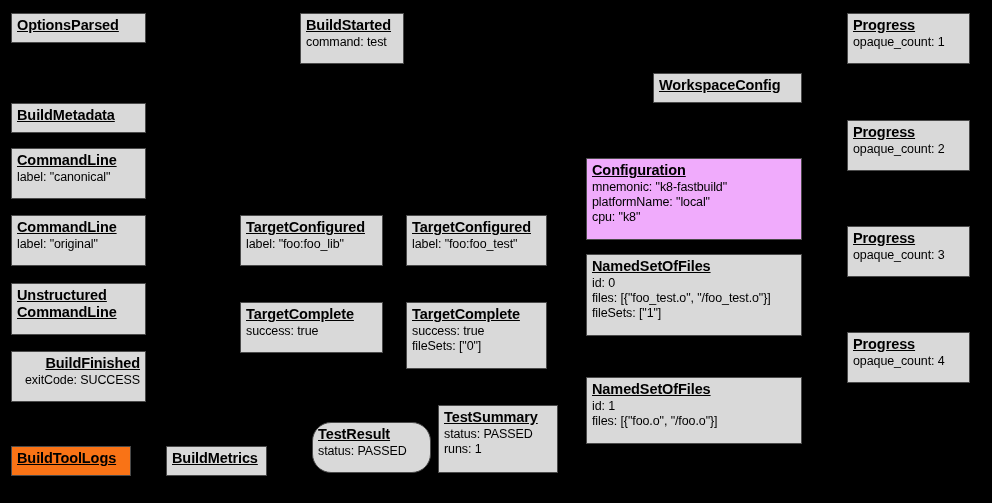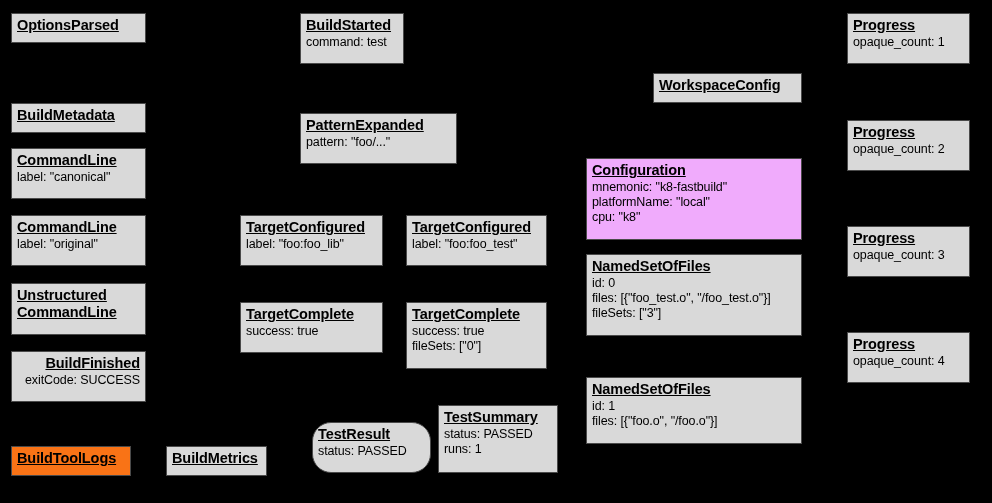--- a/index.html
+++ b/index.html
@@ -73,24 +73,20 @@
     <div class="node" style="left: 11px; top: 446px; width: 120px; height: 30px; background: #f97316; border-color: rgb(74, 74, 74); color: rgb(0, 0, 0);">
       <div class="node-title">BuildToolLogs</div>
     </div>
     <div class="node" style="left: 166px; top: 446px; width: 101px; height: 30px; background: rgb(217, 217, 217); border-color: rgb(74, 74, 74); color: rgb(0, 0, 0);">
       <div class="node-title">BuildMetrics</div>
     </div>
     <div class="node" style="left: 300px; top: 13px; width: 104px; height: 51px; background: rgb(217, 217, 217); border-color: rgb(74, 74, 74); color: rgb(0, 0, 0);">
       <div class="node-title">BuildStarted</div>
       <div class="node-fields">command: test</div>
     </div>
-    <div class="node" style="left: 300px; top: 113px; width: 157px; height: 51px; background: rgb(217, 217, 217); border-color: rgb(74, 74, 74); color: rgb(0, 0, 0);">
-      <div class="node-title">PatternExpanded</div>
-      <div class="node-fields">pattern: "foo/..."</div>
-    </div>
     <div class="node" style="left: 240px; top: 215px; width: 143px; height: 51px; background: rgb(217, 217, 217); border-color: rgb(74, 74, 74); color: rgb(0, 0, 0);">
       <div class="node-title">TargetConfigured</div>
       <div class="node-fields">label: "foo:foo_lib"</div>
     </div>
     <div class="node" style="left: 406px; top: 215px; width: 141px; height: 51px; background: rgb(217, 217, 217); border-color: rgb(74, 74, 74); color: rgb(0, 0, 0);">
       <div class="node-title">TargetConfigured</div>
       <div class="node-fields">label: "foo:foo_test"</div>
     </div>
     <div class="node" style="left: 240px; top: 302px; width: 143px; height: 51px; background: rgb(217, 217, 217); border-color: rgb(74, 74, 74); color: rgb(0, 0, 0);">
       <div class="node-title">TargetComplete</div>
@@ -116,21 +112,21 @@
     <div class="node" style="left: 586px; top: 158px; width: 216px; height: 82px; background: #f0abfc; border-color: rgb(74, 74, 74); color: rgb(0, 0, 0);">
       <div class="node-title">Configuration</div>
       <div class="node-fields">mnemonic: "k8-fastbuild"
 platformName: "local"
 cpu: "k8"</div>
     </div>
     <div class="node" style="left: 586px; top: 254px; width: 216px; height: 82px; background: rgb(217, 217, 217); border-color: rgb(74, 74, 74); color: rgb(0, 0, 0);">
       <div class="node-title">NamedSetOfFiles</div>
       <div class="node-fields">id: 0
 files: [{"foo_test.o", "/foo_test.o"}]
-fileSets: ["3"]</div>
+fileSets: ["1"]</div>
     </div>
     <div class="node" style="left: 586px; top: 377px; width: 216px; height: 67px; background: rgb(217, 217, 217); border-color: rgb(74, 74, 74); color: rgb(0, 0, 0);">
       <div class="node-title">NamedSetOfFiles</div>
       <div class="node-fields">id: 1
 files: [{"foo.o", "/foo.o"}]</div>
     </div>
     <div class="node" style="left: 847px; top: 13px; width: 123px; height: 51px; background: rgb(217, 217, 217); border-color: rgb(74, 74, 74); color: rgb(0, 0, 0);">
       <div class="node-title">Progress</div>
       <div class="node-fields">opaque_count: 1</div>
     </div>

